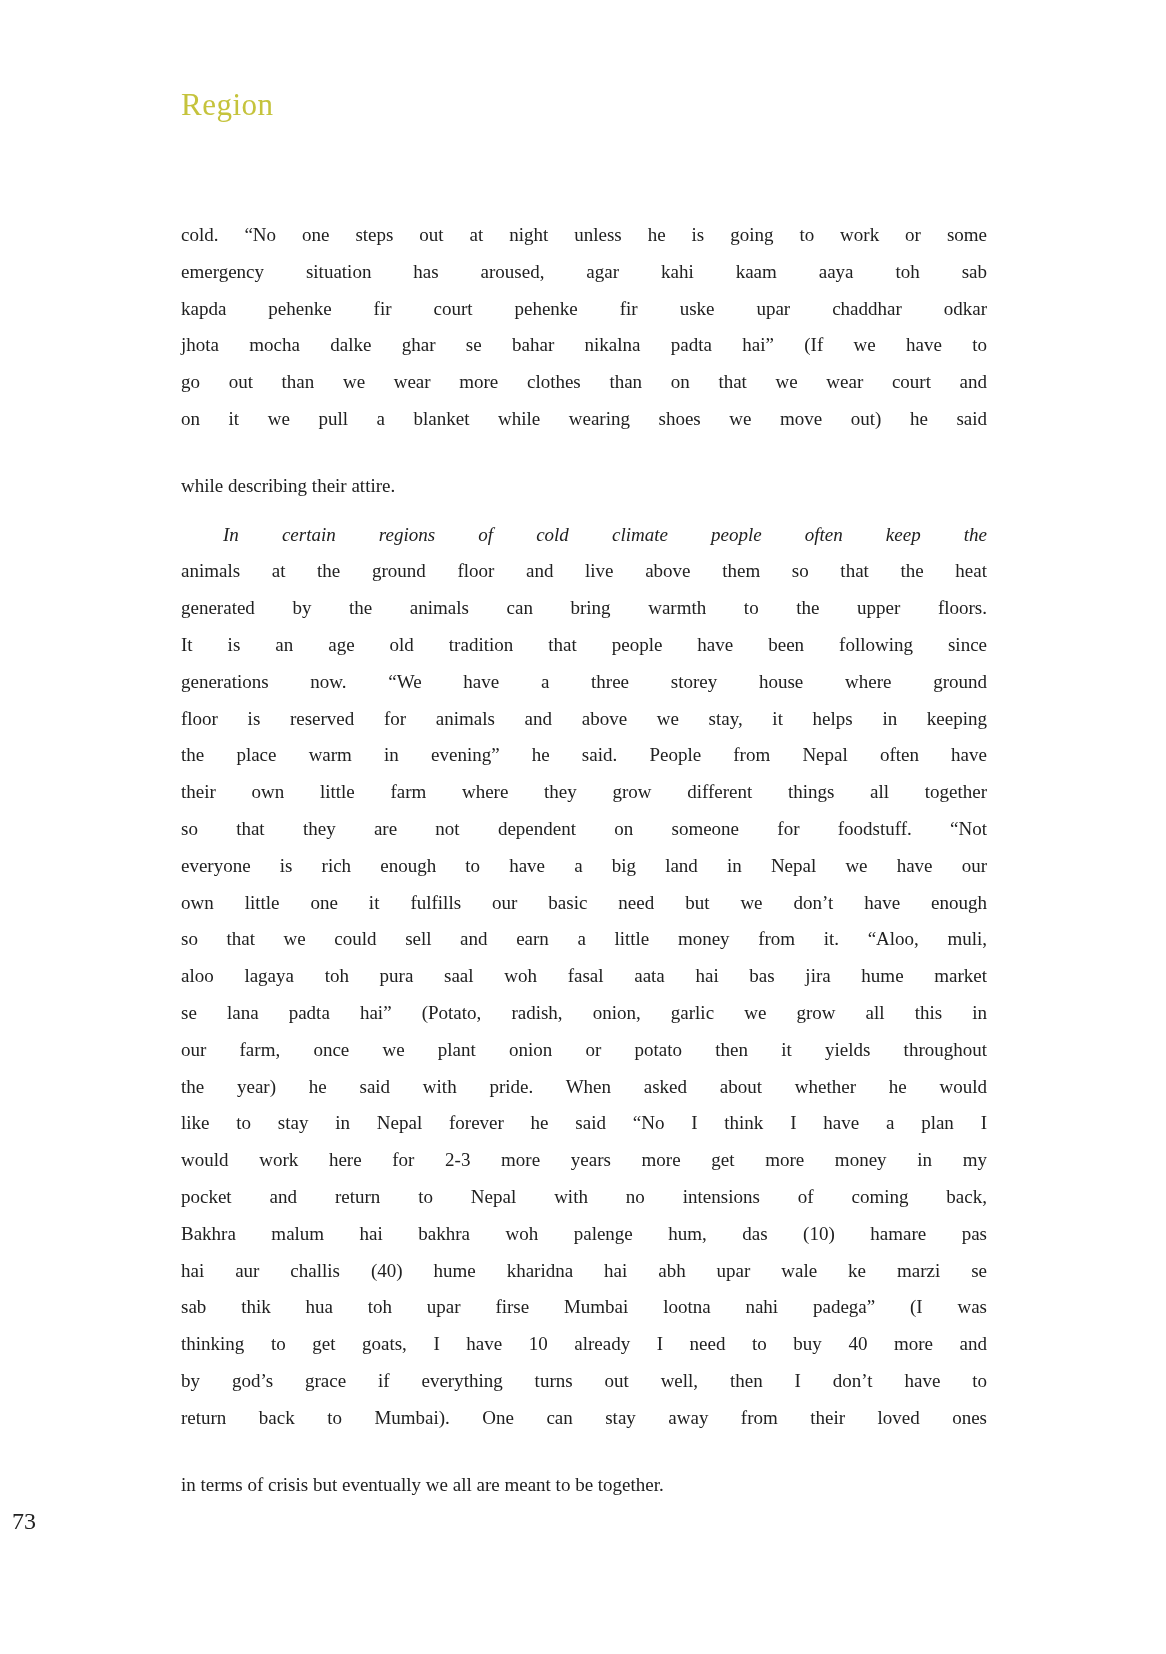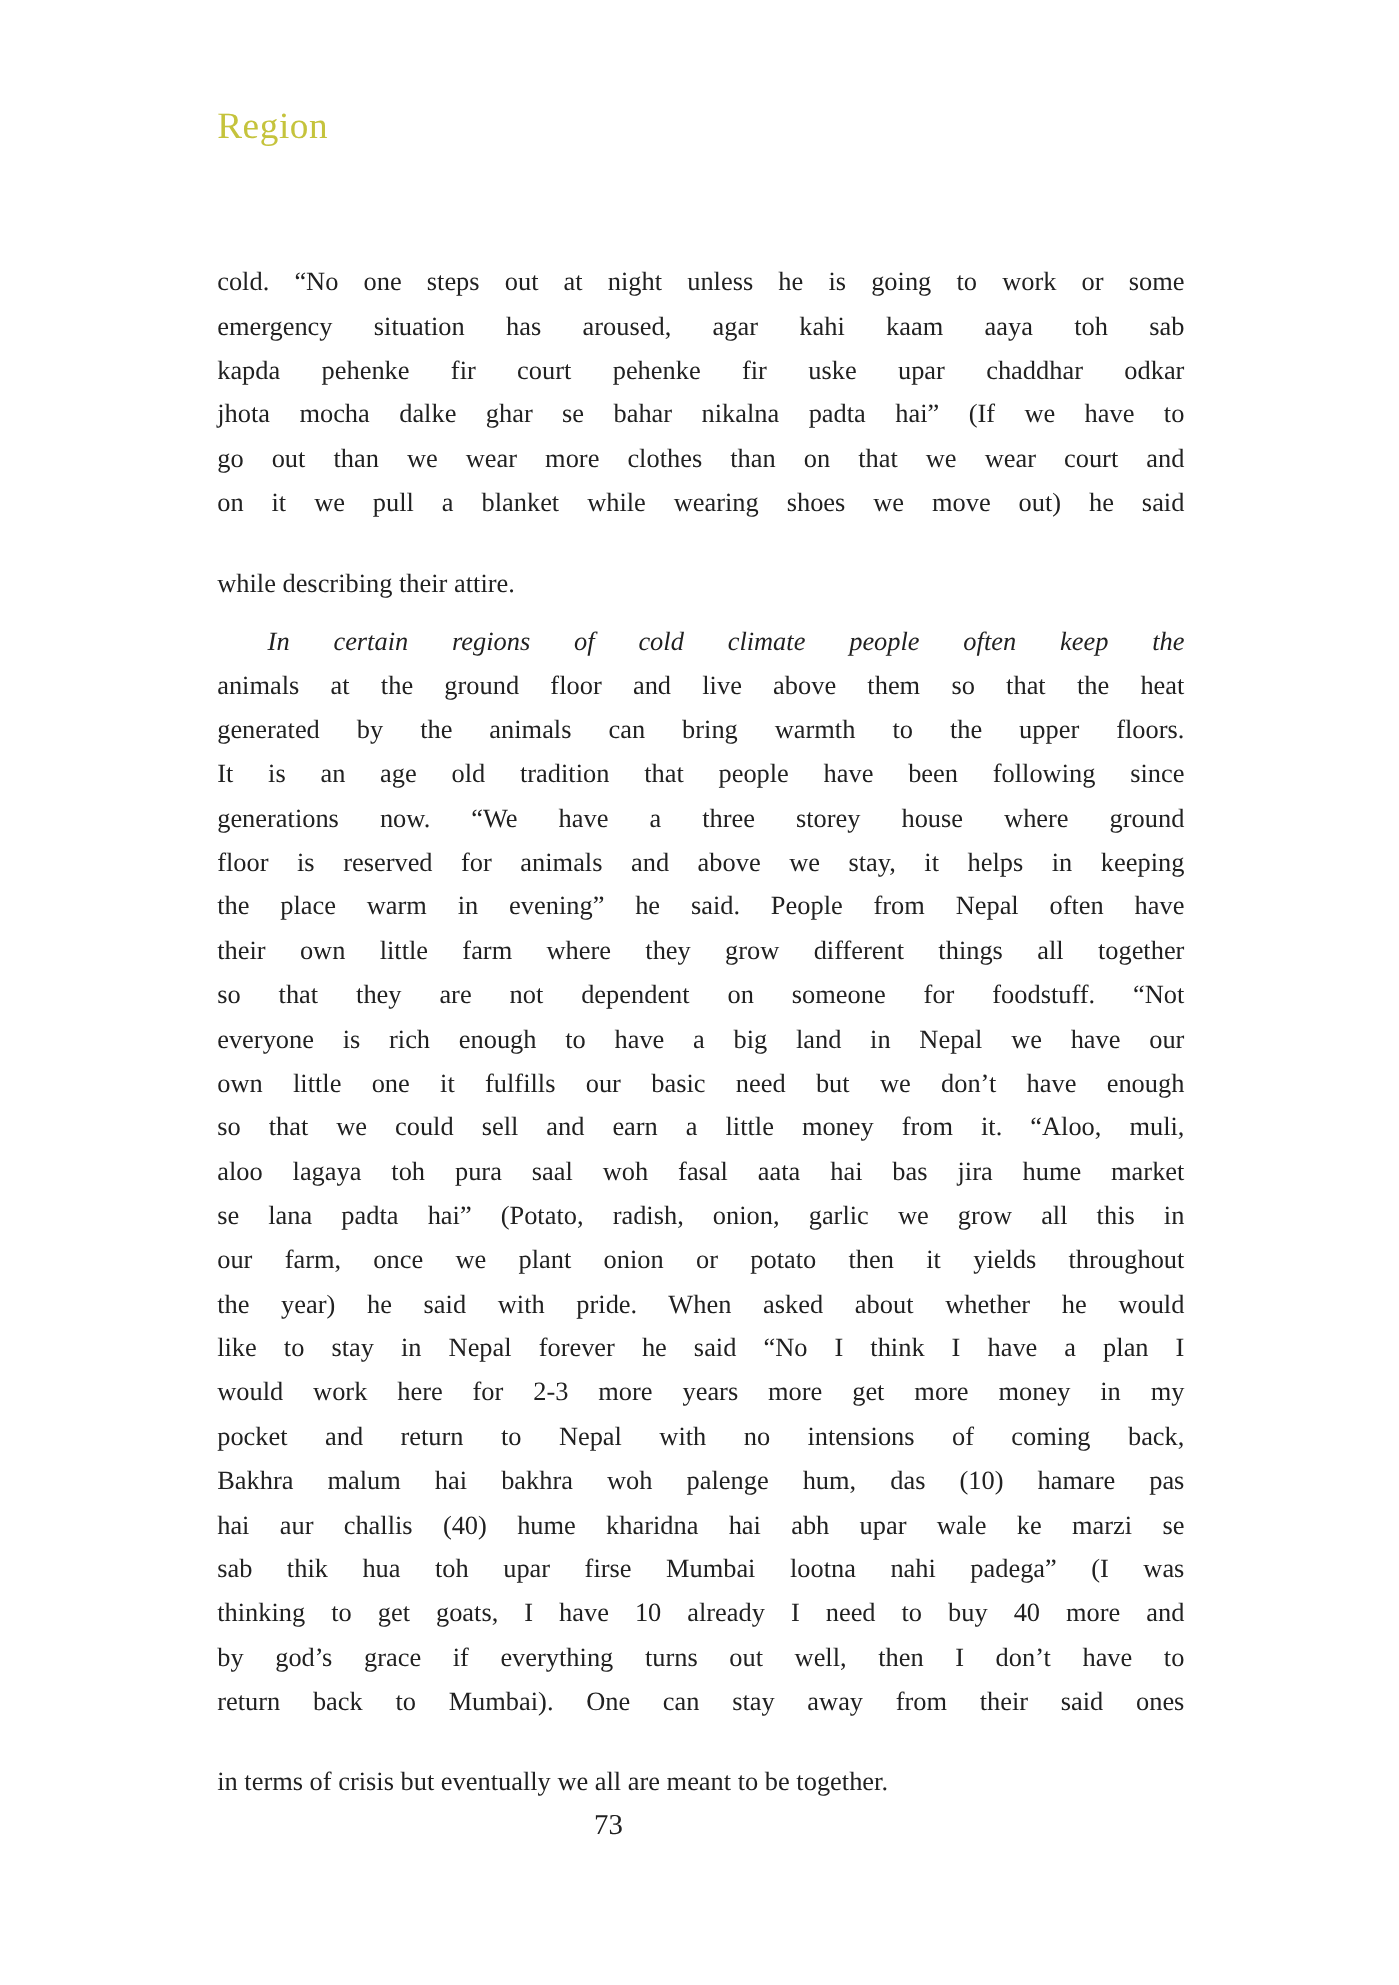--- a/index.html
+++ b/index.html
@@ -26,21 +26,21 @@
     font-size: 31px;
     line-height: 1.2;
     color: var(--color-header, #c5c33c);
     letter-spacing: 0.5px;
   }
   .body-text {
     position: absolute;
     left: 181px;
     top: 217px;
     width: 806px;
-    font-size: 22px;
+    font-size: 19px;
     line-height: 36.8px;
     color: var(--color-text, #212121);
   }
   .paragraph {
     margin: 0;
   }
   .paragraph + .paragraph {
     margin-top: 12px;
   }
   .line {
@@ -51,24 +51,23 @@
   .line.last {
     text-align-last: left;
     margin-top: 30px;
   }
   .line.indent {
     text-indent: 42px;
     font-style: italic;
   }
   .page-number {
     position: absolute;
-    left: 0;
+    left: 12px;
     top: 1508px;
     width: 1014px;
-    text-align: center;
     font-size: 24px;
     color: var(--color-text, #212121);
   }
 </style>
 </head>
 <body>
 
 <div class="page">
   <div class="running-header">Region</div>
 
@@ -100,19 +99,19 @@
         <div class="line">our farm, once we plant onion or potato then it yields throughout</div>
         <div class="line">the year) he said with pride. When asked about whether he would</div>
         <div class="line">like to stay in Nepal forever he said “No I think I have a plan I</div>
         <div class="line">would work here for 2-3 more years more get more money in my</div>
         <div class="line">pocket and return to Nepal with no intensions of coming back,</div>
         <div class="line">Bakhra malum hai bakhra woh palenge hum, das (10) hamare pas</div>
         <div class="line">hai aur challis (40) hume kharidna hai abh upar wale ke marzi se</div>
         <div class="line">sab thik hua toh upar firse Mumbai lootna nahi padega” (I was</div>
         <div class="line">thinking to get goats, I have 10 already I need to buy 40 more and</div>
         <div class="line">by god’s grace if everything turns out well, then I don’t have to</div>
-        <div class="line">return back to Mumbai). One can stay away from their said ones</div>
+        <div class="line">return back to Mumbai). One can stay away from their loved ones</div>
         <div class="line last">in terms of crisis but eventually we all are meant to be together.</div>
       </div>
     </main>
 
   <div class="page-number">73</div>
 </div>
 
 </body></html>

